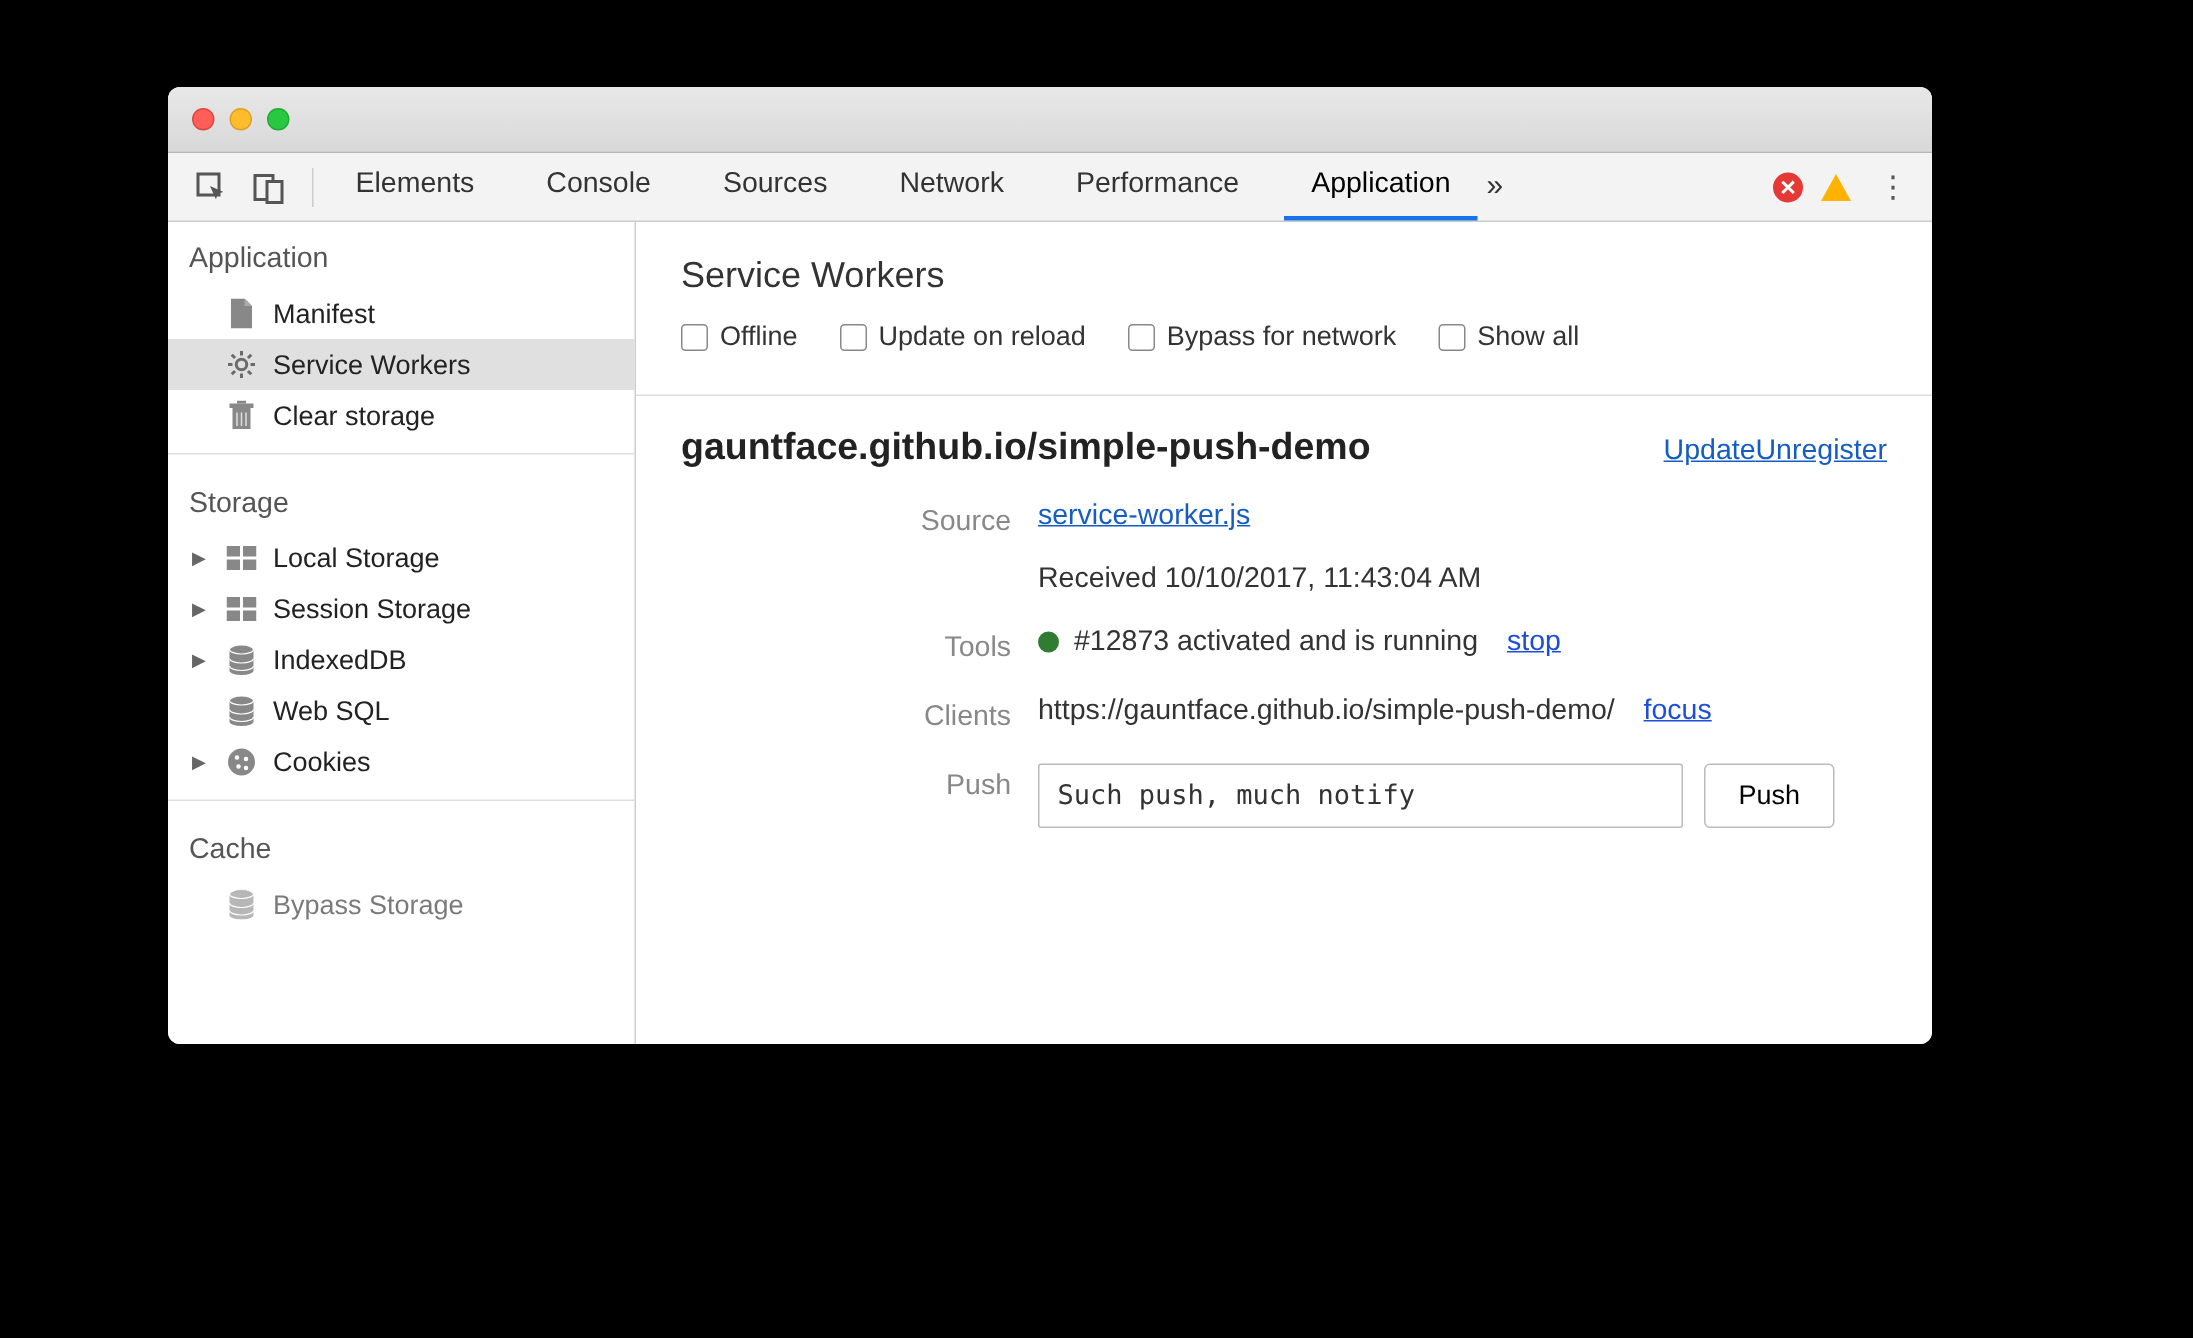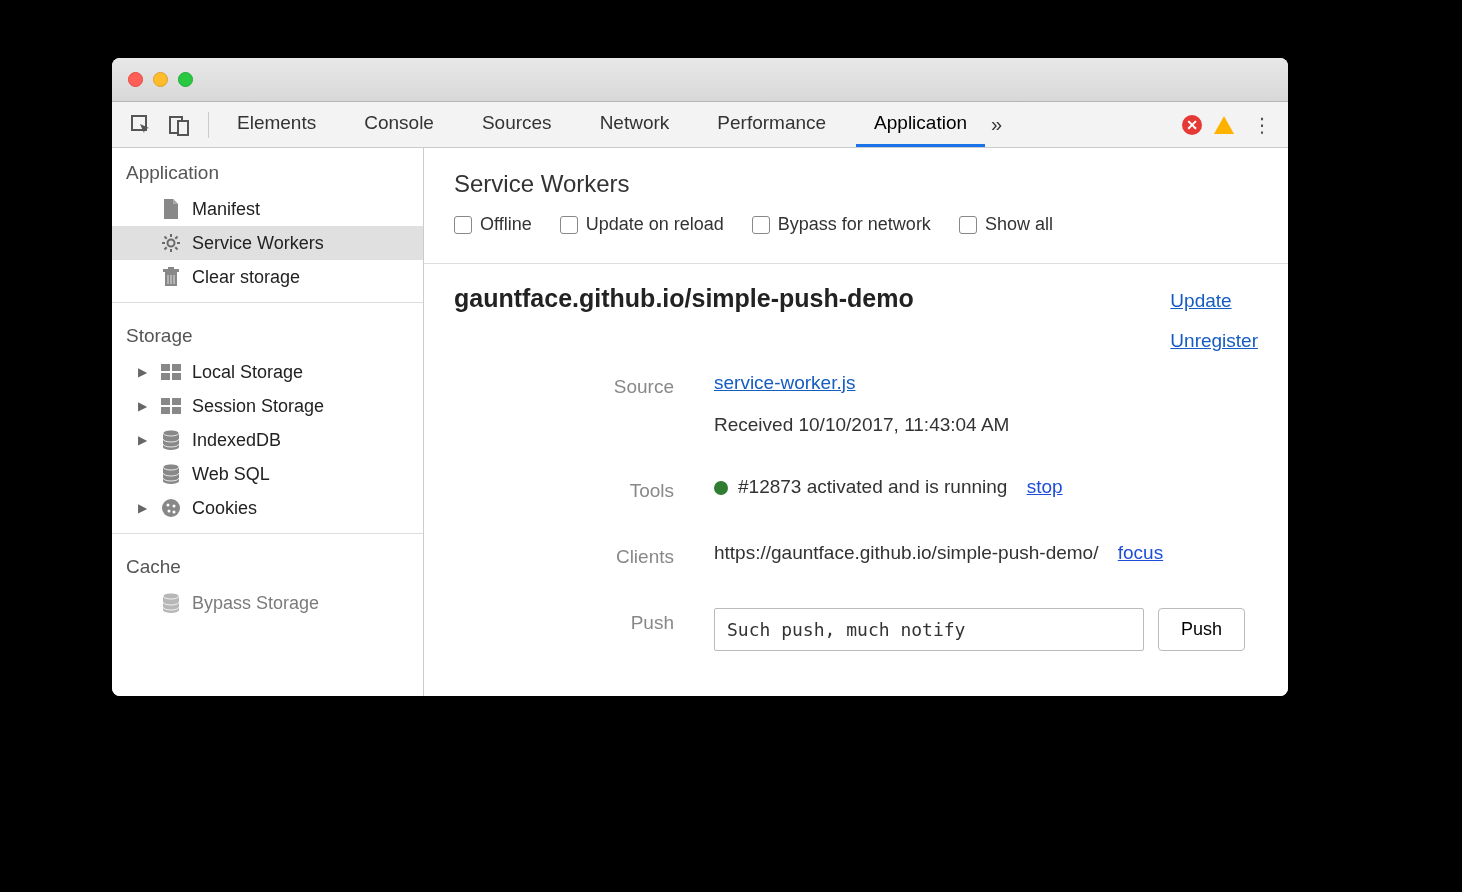--- a/index.html
+++ b/index.html
@@ -124,21 +124,21 @@
     color: #222;
   }
   .side-group-header {
     padding: 14px 14px 8px 14px;
     color: #555;
     font-size: 19px;
   }
   .side-item {
     display: flex;
     align-items: center;
-    padding: 6px 8px 6px 26px;
+    padding: 6px 8px 6px 16px;
     gap: 10px;
     cursor: pointer;
   }
   .side-item.selected {
     background: #e0e0e0;
   }
   .side-item .tri {
     width: 12px;
     display: inline-block;
     color: #666;
@@ -190,37 +190,36 @@
     align-items: baseline;
     padding-bottom: 20px;
   }
   .sw-origin {
     font-size: 25px;
     font-weight: 600;
     color: #222;
   }
   .sw-title-actions {
     margin-left: auto;
-    display: flex; gap: 18px; flex-direction: column;
+    display: flex; 
   }
   .link {
     color: #155cc3;
     text-decoration: underline;
     cursor: pointer;
     font-size: 19px;
   }
   .grid {
     display: grid;
     grid-template-columns: 170px 1fr;
     row-gap: 20px;
     column-gap: 18px;
     font-size: 19px;
     align-items: start;
     margin-left: 50px;
-    gap: 40px;
   }
   .grid-label {
     text-align: right;
     color: #888;
     padding-top: 4px;
   }
   .grid-value { color: #333; }
   .received { margin-top: 20px; color: #333; }
   .status-dot {
     display: inline-block;

